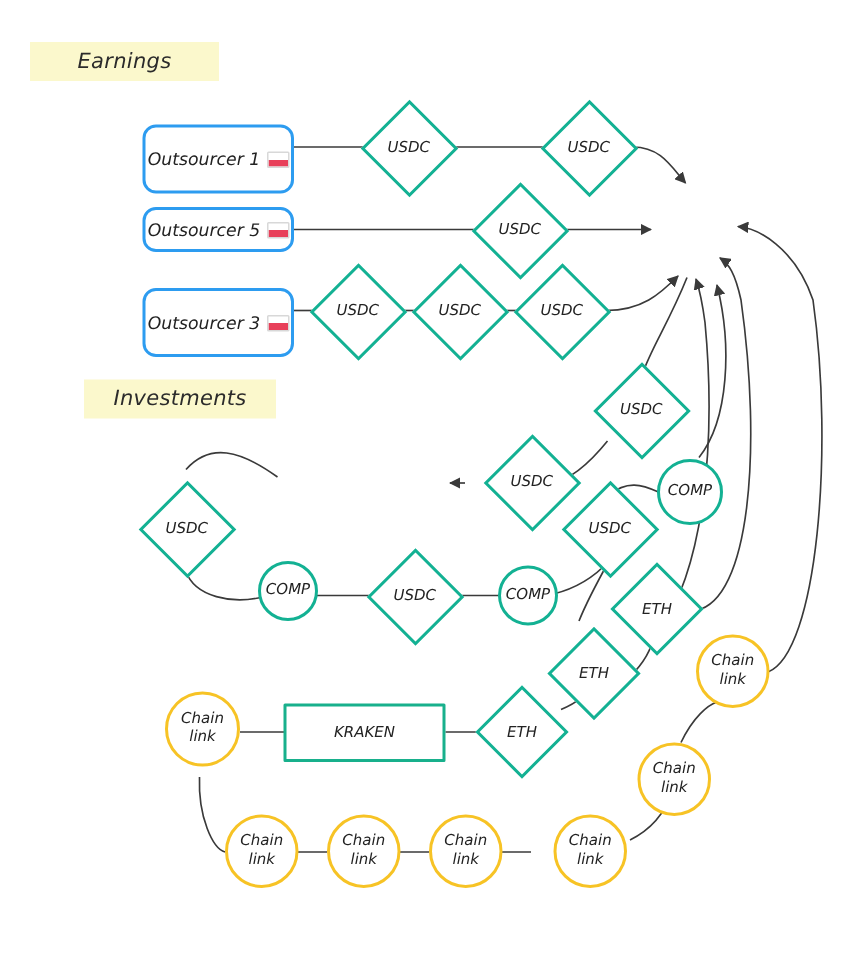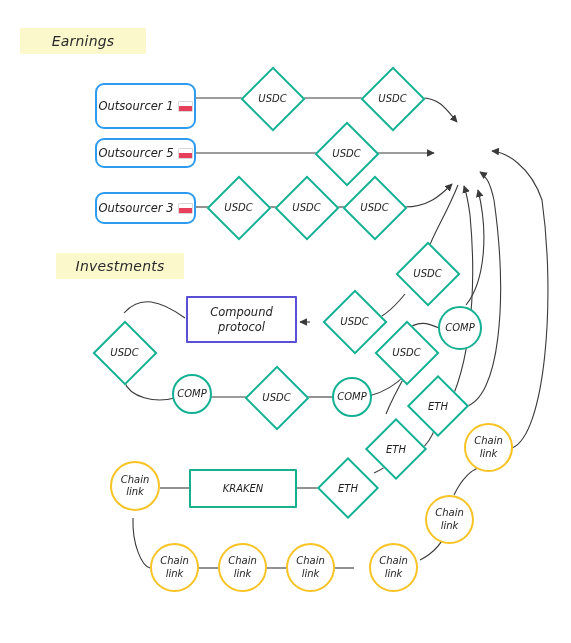--- a/index.html
+++ b/index.html
@@ -216,21 +216,21 @@
   <div class="node rrect" style="left:95px; top:83px; width:101px; height:46px;">
     <span>Outsourcer 1</span>
     <span class="flag-pl"></span>
   </div>
 
   <div class="node rrect" style="left:95px; top:138px; width:101px; height:30px;">
     <span>Outsourcer 5</span>
     <span class="flag-pl"></span>
   </div>
 
-  <div class="node rrect" style="left:95px; top:192px; width:101px; height:32px;">
+  <div class="node rrect" style="left:95px; top:192px; width:101px; height:46px;">
     <span>Outsourcer 3</span>
     <span class="flag-pl"></span>
   </div>
 
 
   <div class="diamond" style="left:243px; top:69px; width:59px; height:59px;">
     <div class="dshape" style="width:42px; height:42px;"></div>
     <div class="dlabel">USDC</div>
   </div>
 
@@ -262,24 +262,20 @@
   <div class="diamond" style="left:398px; top:244px; width:59px; height:59px;">
     <div class="dshape" style="width:42px; height:42px;"></div>
     <div class="dlabel">USDC</div>
   </div>
 
   <div class="diamond" style="left:325px; top:292px; width:59px; height:59px;">
     <div class="dshape" style="width:42px; height:42px;"></div>
     <div class="dlabel">USDC</div>
   </div>
 
-  <div class="node prect" style="left:186px; top:296px; width:111px; height:47px; flex-direction:column;">
-    <span>Compound</span>
-    <span>protocol</span>
-  </div>
 
   <div class="diamond" style="left:95px; top:323px; width:59px; height:59px;">
     <div class="dshape" style="width:42px; height:42px;"></div>
     <div class="dlabel">USDC</div>
   </div>
 
   <div class="node circ circ-teal" style="left:172px; top:374px; width:40px; height:40px;">
     <span>COMP</span>
   </div>
 

